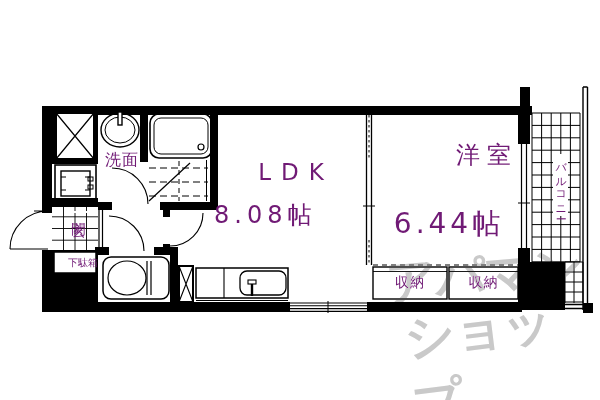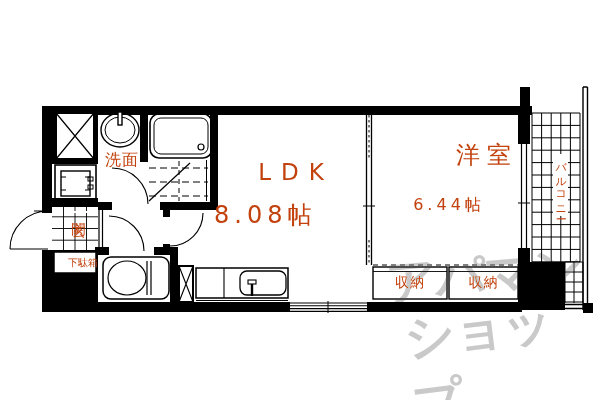--- a/index.html
+++ b/index.html
@@ -1,23 +1,23 @@
 <!DOCTYPE html>
 <html><head>
 <meta charset="utf-8">
 <style>
   html,body{margin:0;padding:0;background:#ffffff;}
   .canvas{position:relative;width:600px;height:400px;background:#ffffff;overflow:hidden;
           font-family:"DejaVu Sans","Liberation Sans",sans-serif;}
   .plan-svg{position:absolute;left:0;top:0;}
-  .lbl{position:absolute;color:#c2410c;white-space:nowrap;z-index:3;}
+  .lbl{position:absolute;color:#701a75;white-space:nowrap;z-index:3;}
   .ldk-name{left:218px;top:159px;width:148px;text-align:center;font-size:23px;letter-spacing:10px;padding-left:8px;box-sizing:border-box;}
   .ldk-area{left:214px;top:199px;width:156px;text-align:left;font-size:24px;letter-spacing:5px;}
   .western-name{left:380px;top:139px;width:138px;text-align:right;font-size:24px;letter-spacing:7px;padding-left:6px;box-sizing:border-box;}
-  .western-area{left:378px;top:195px;width:142px;text-align:center;font-size:16px;letter-spacing:4px;}
+  .western-area{left:378px;top:205px;width:142px;text-align:center;font-size:28px;letter-spacing:4px;}
   .washroom-lbl{left:96px;top:150px;width:52px;text-align:center;font-size:16px;letter-spacing:1px;}
   .entrance-lbl{left:71px;top:211px;font-size:14px;writing-mode:vertical-rl;background:#fff;line-height:1.15;padding:1px 0;}
   .shoe-lbl{left:55px;top:256px;width:56px;text-align:center;font-size:10px;}
   .storage-left-lbl{left:373px;top:274px;width:74px;text-align:center;font-size:14px;letter-spacing:1px;}
   .storage-right-lbl{left:449px;top:274px;width:69px;text-align:center;font-size:14px;letter-spacing:1px;}
   .balcony-lbl{left:553px;top:154px;font-size:11px;writing-mode:vertical-rl;text-orientation:mixed;
                background:#fff;letter-spacing:2px;line-height:1.2;padding:1px 1px;}
   .watermark{position:absolute;z-index:6;font-weight:bold;mix-blend-mode:darken;pointer-events:none;}
   .wm1{left:386px;top:242px;font-size:50px;transform:rotate(-5deg);letter-spacing:-2px;}
   .wm2{left:408px;top:294px;font-size:50px;transform:rotate(-7deg);letter-spacing:-2px;}

